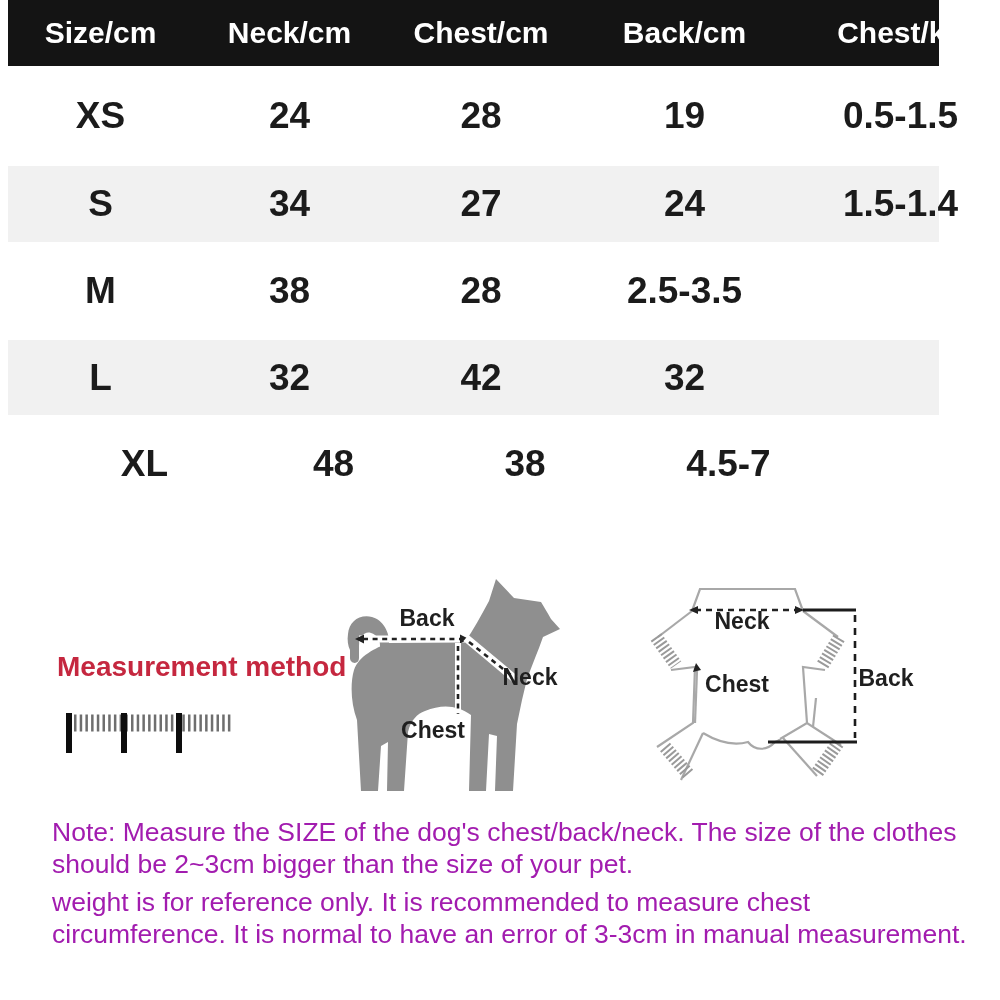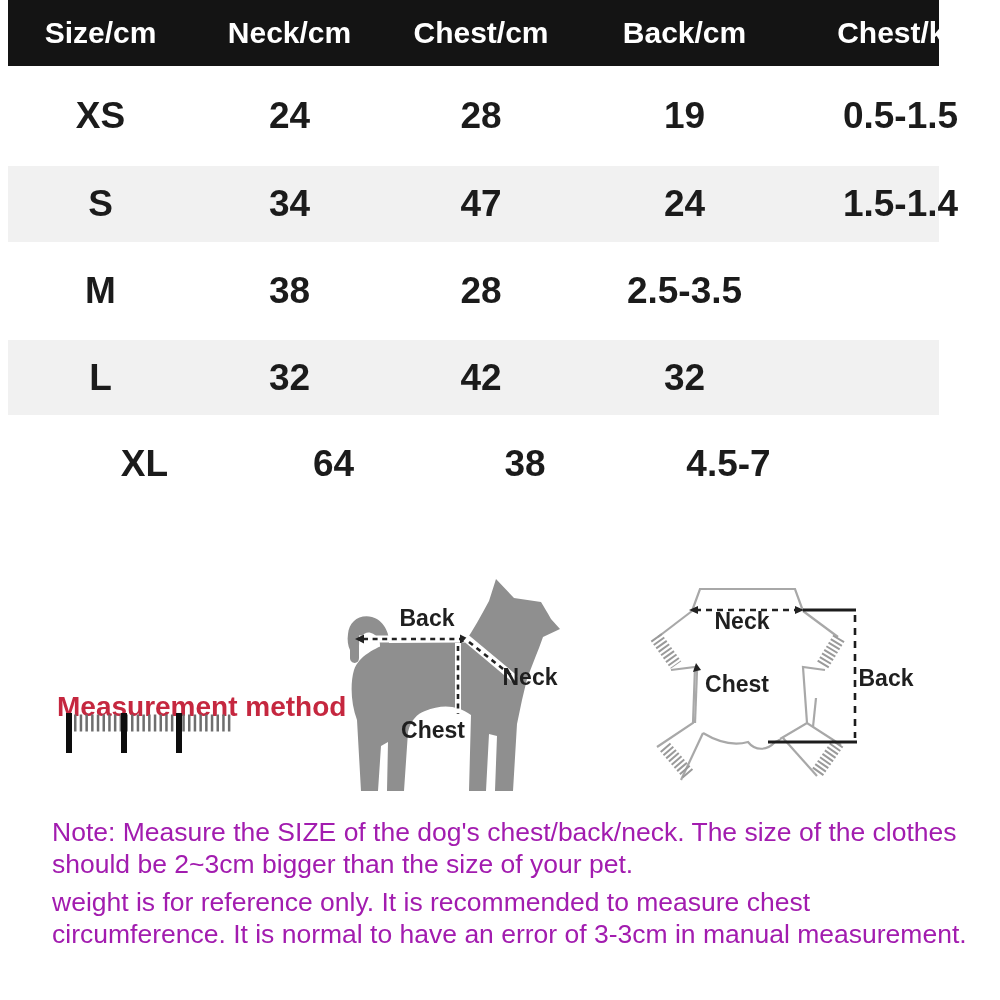--- a/index.html
+++ b/index.html
@@ -14,21 +14,21 @@
     display:grid;grid-template-columns:185px 193px 190px 217px 215px;
     align-items:center;
   }
   .t-row span{text-align:center;}
   .t-head{background:#141414;color:#ffffff;font-weight:bold;font-size:30px;}
   .t-cell{color:#1b1b1b;font-size:37px;font-weight:600;letter-spacing:0px;}
   .stripe{background:#f1f1f1;}
   
   .m-title{
     position:absolute;left:57px;top:651px;
-    font-size:28px;font-weight:bold;color:#c5273f;letter-spacing:0px;margin-top:40px;
+    font-size:28px;font-weight:bold;color:#c5273f;letter-spacing:0px;
   }
   .ruler{position:absolute;left:64px;top:711px;}
   .dog-svg{position:absolute;left:345px;top:572px;overflow:visible;}
   .garment-svg{position:absolute;left:645px;top:575px;overflow:visible;}
   .diagram-label{font-size:23px;font-weight:600;fill:#1f1f1f;}
   
   .note{
     position:absolute;left:52px;width:920px;
     color:#a21caf;font-size:26.5px;line-height:32px;font-weight:400;
   }
@@ -54,42 +54,42 @@
       <span>XS</span>
       <span>24</span>
       <span>28</span>
       <span>19</span>
       <span>0.5-1.5</span>
     </div>
 
     <div class="t-row t-cell stripe" style="top:166px;height:76px;">
       <span>S</span>
       <span>34</span>
-      <span>47</span>
+      <span>27</span>
       <span>24</span>
       <span>1.5-1.4</span>
     </div>
 
     <div class="t-row t-cell" style="top:242px;height:98px;">
       <span>M</span>
       <span>38</span>
       <span>28</span>
       <span>2.5-3.5</span>
     </div>
 
     <div class="t-row t-cell stripe" style="top:340px;height:75px;">
       <span>L</span>
       <span>32</span>
       <span>42</span>
       <span>32</span>
     </div>
 
     <div class="t-row t-cell" style="top:415px;height:98px;padding-left:44px;">
       <span>XL</span>
-      <span>64</span>
+      <span>48</span>
       <span>38</span>
       <span>4.5-7</span>
     </div>
   </div>
 
   <div class="m-title">Measurement method</div>
 
   <svg class="ruler" width="170" height="44" viewBox="0 0 170 44">
     <line x1="10" y1="12" x2="167" y2="12" stroke="#6e6e6e" stroke-width="17" stroke-dasharray="2.5 3.2"></line>
     <rect x="2" y="2" width="6" height="40" fill="#0d0d0d"></rect>

